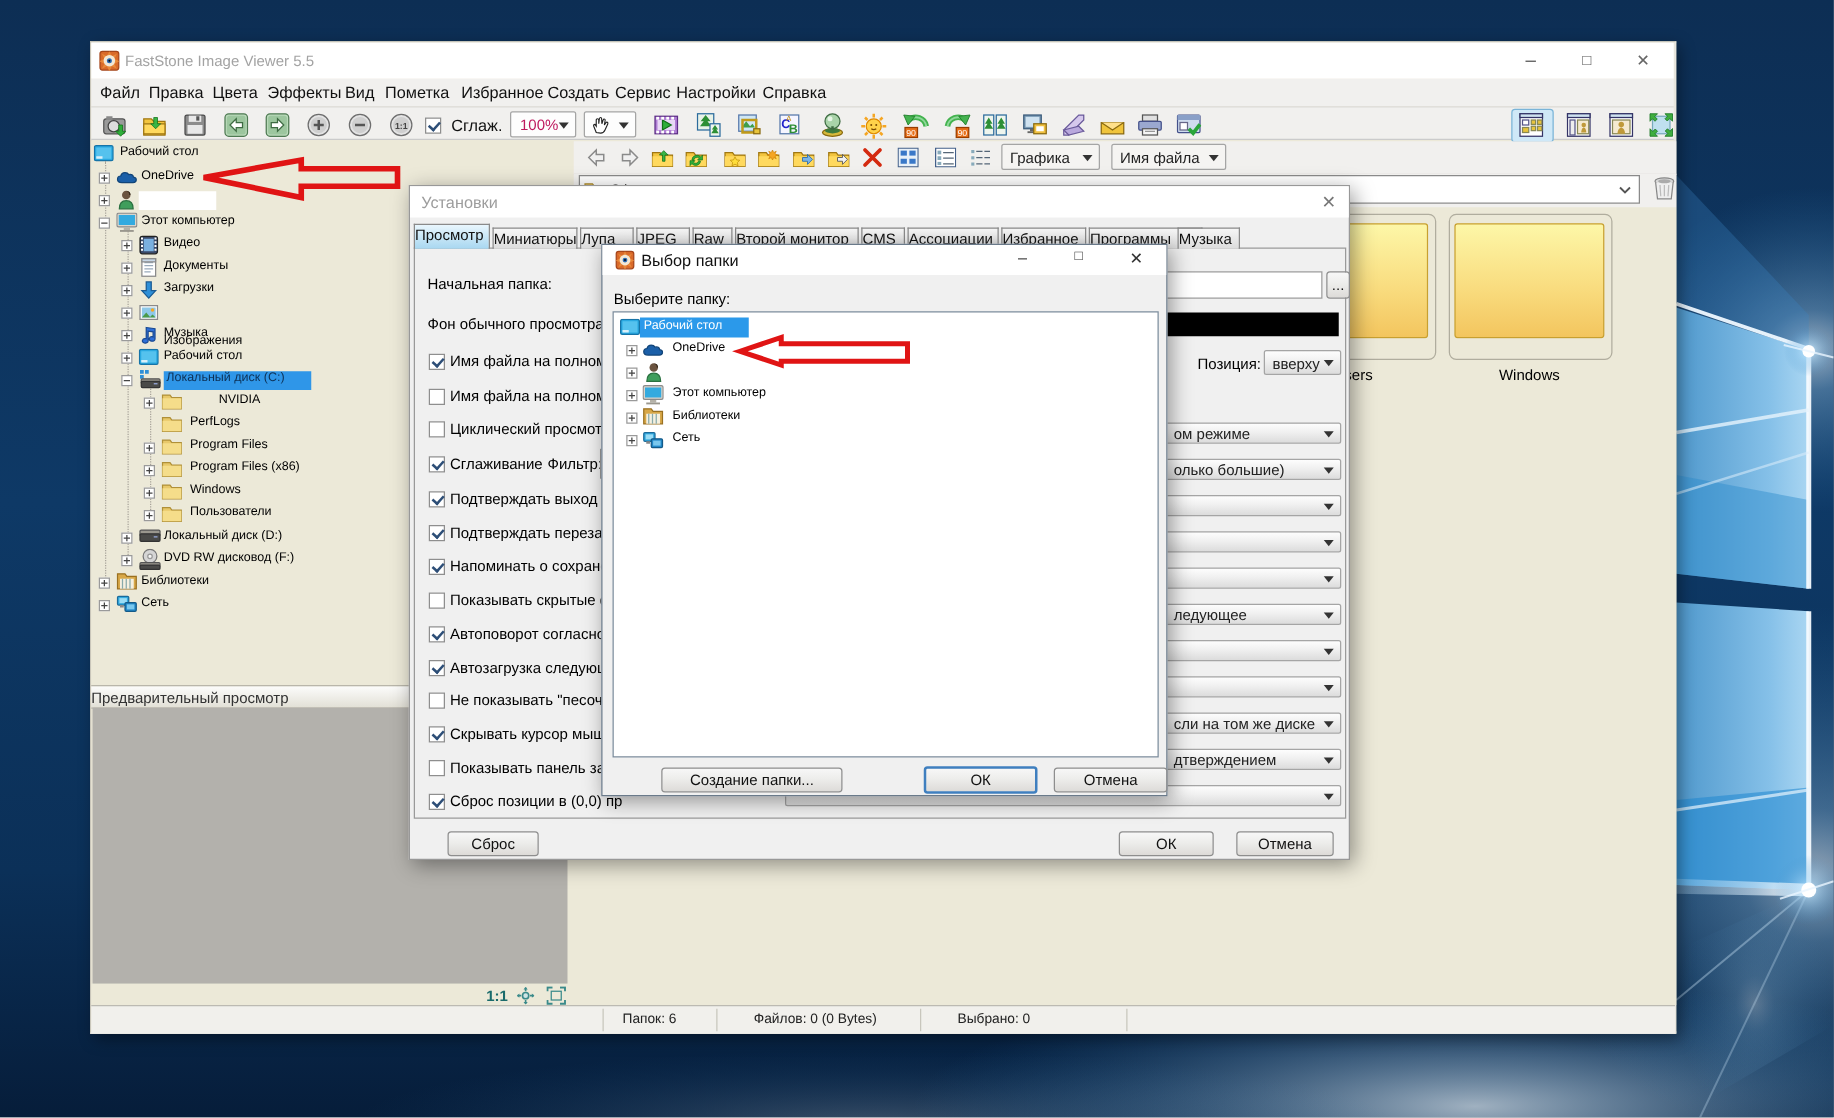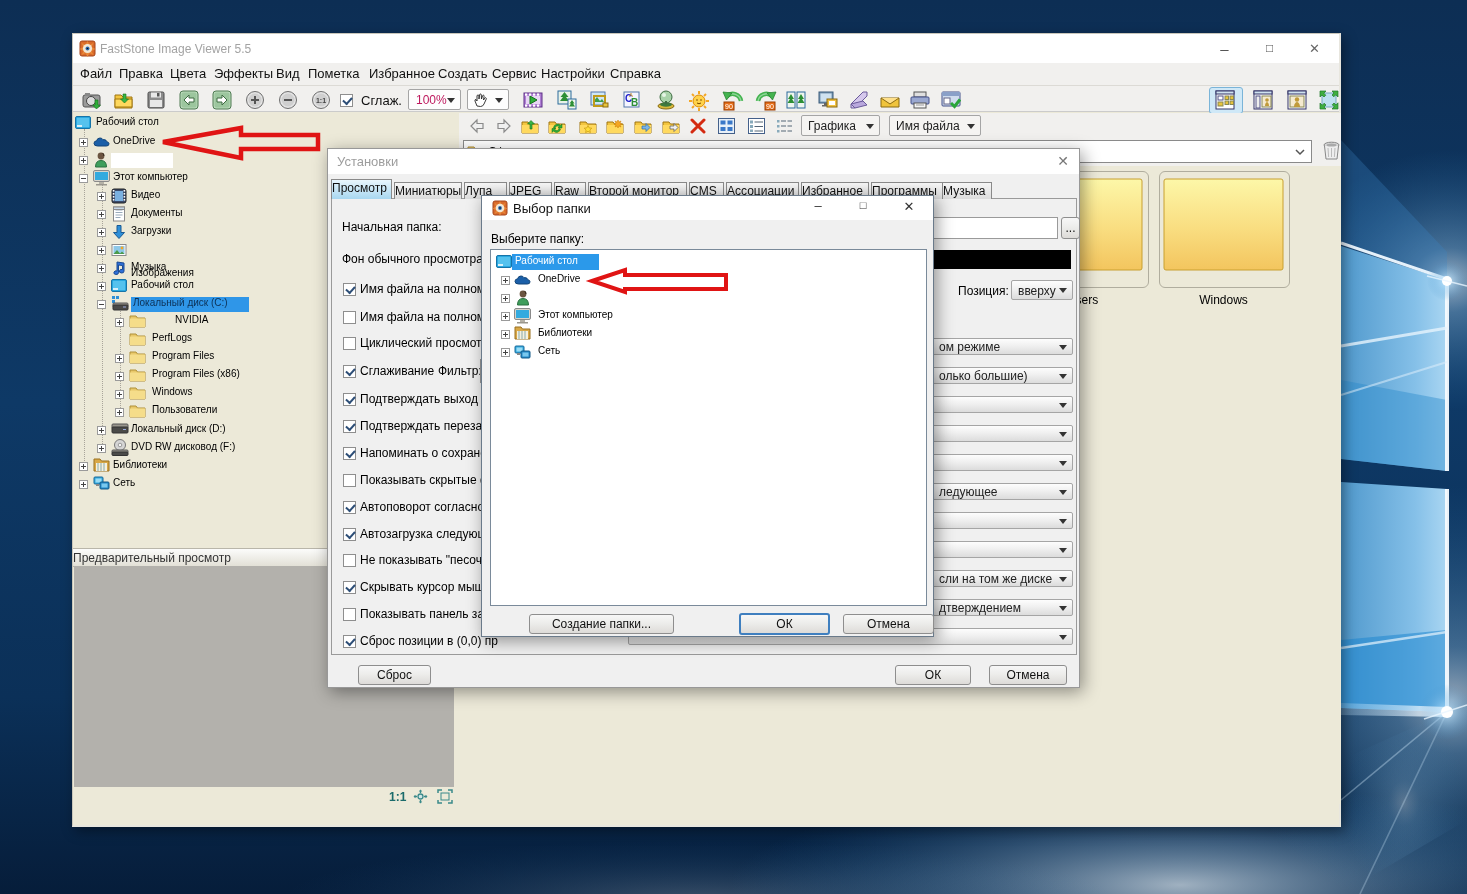--- a/index.html
+++ b/index.html
@@ -677,20 +677,29 @@
         </svg>
       </div>
       <span class="txt" style="left:559px;top:127px;width:129px;text-align:center;font-size:12px;">Users</span>
       <div class="abs" style="left:700px;top:5px;width:129px;height:115px;border:1px solid #b0ad9e;border-radius:6px;">
         <svg class="abs" style="left:3px;top:6px" width="121" height="93">
           <rect x="1" y="1" width="119" height="91" rx="2" fill="url(#fgr)" stroke="#c8a030"></rect>
         </svg>
       </div>
       <span class="txt" style="left:700px;top:127px;width:129px;text-align:center;font-size:12px;">Windows</span>
     </div>
+    <div id="statusbar">
+      <span style="left:425px;">Папок: 6</span>
+      <span style="left:530px;">Файлов: 0 (0 Bytes)</span>
+      <span style="left:693px;">Выбрано: 0</span>
+      <div class="abs" style="left:409px;top:2px;width:1px;height:18px;background:#c8c6bc;"></div>
+      <div class="abs" style="left:500px;top:2px;width:1px;height:18px;background:#c8c6bc;"></div>
+      <div class="abs" style="left:663px;top:2px;width:1px;height:18px;background:#c8c6bc;"></div>
+      <div class="abs" style="left:828px;top:2px;width:1px;height:18px;background:#c8c6bc;"></div>
+    </div>
   </div>
 
   <div class="dlg" id="dlgset" style="left:327px;top:148px;width:753px;height:540px;">
     <div class="dlgttl">
         <span style="position:absolute;left:9px;top:5px;font-size:13px;color:#9d9d9d;">Установки</span>
       <div style="position:absolute;right:10px;top:4px;font-size:14px;color:#777;">✕</div>
     </div>
 
     <div class="abs" style="left:3px;top:49px;width:746px;height:457px;border:1px solid #9a9a9a;background:#f0f0f0;box-sizing:border-box;"></div>
 

